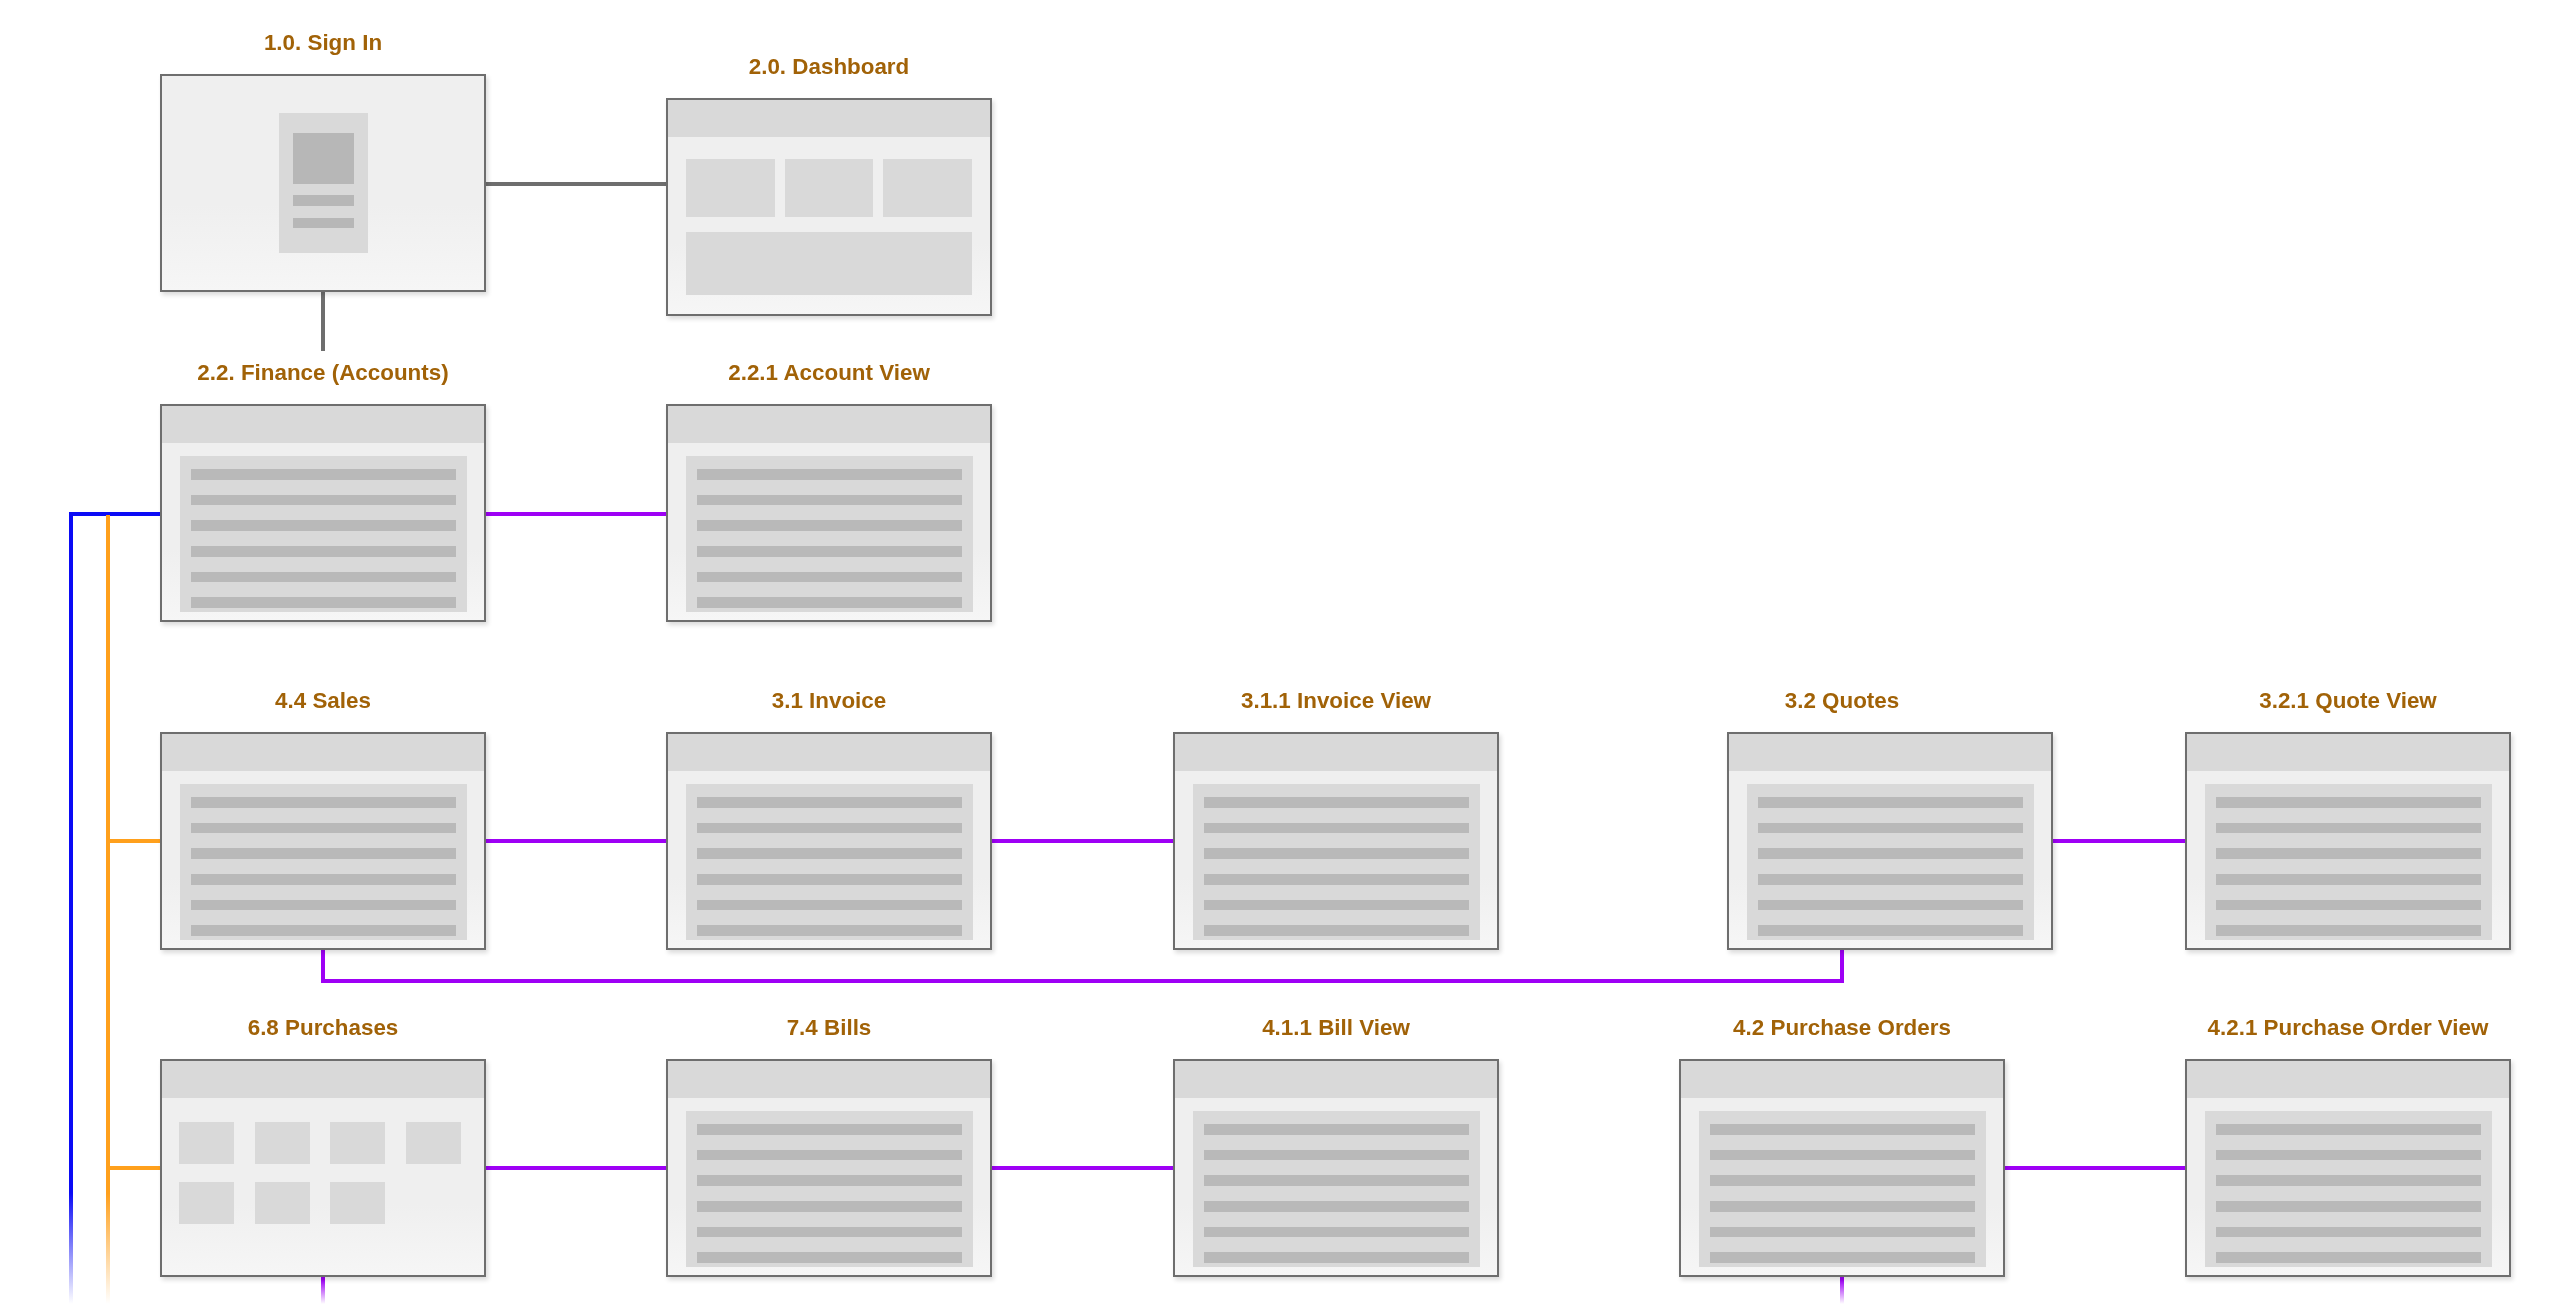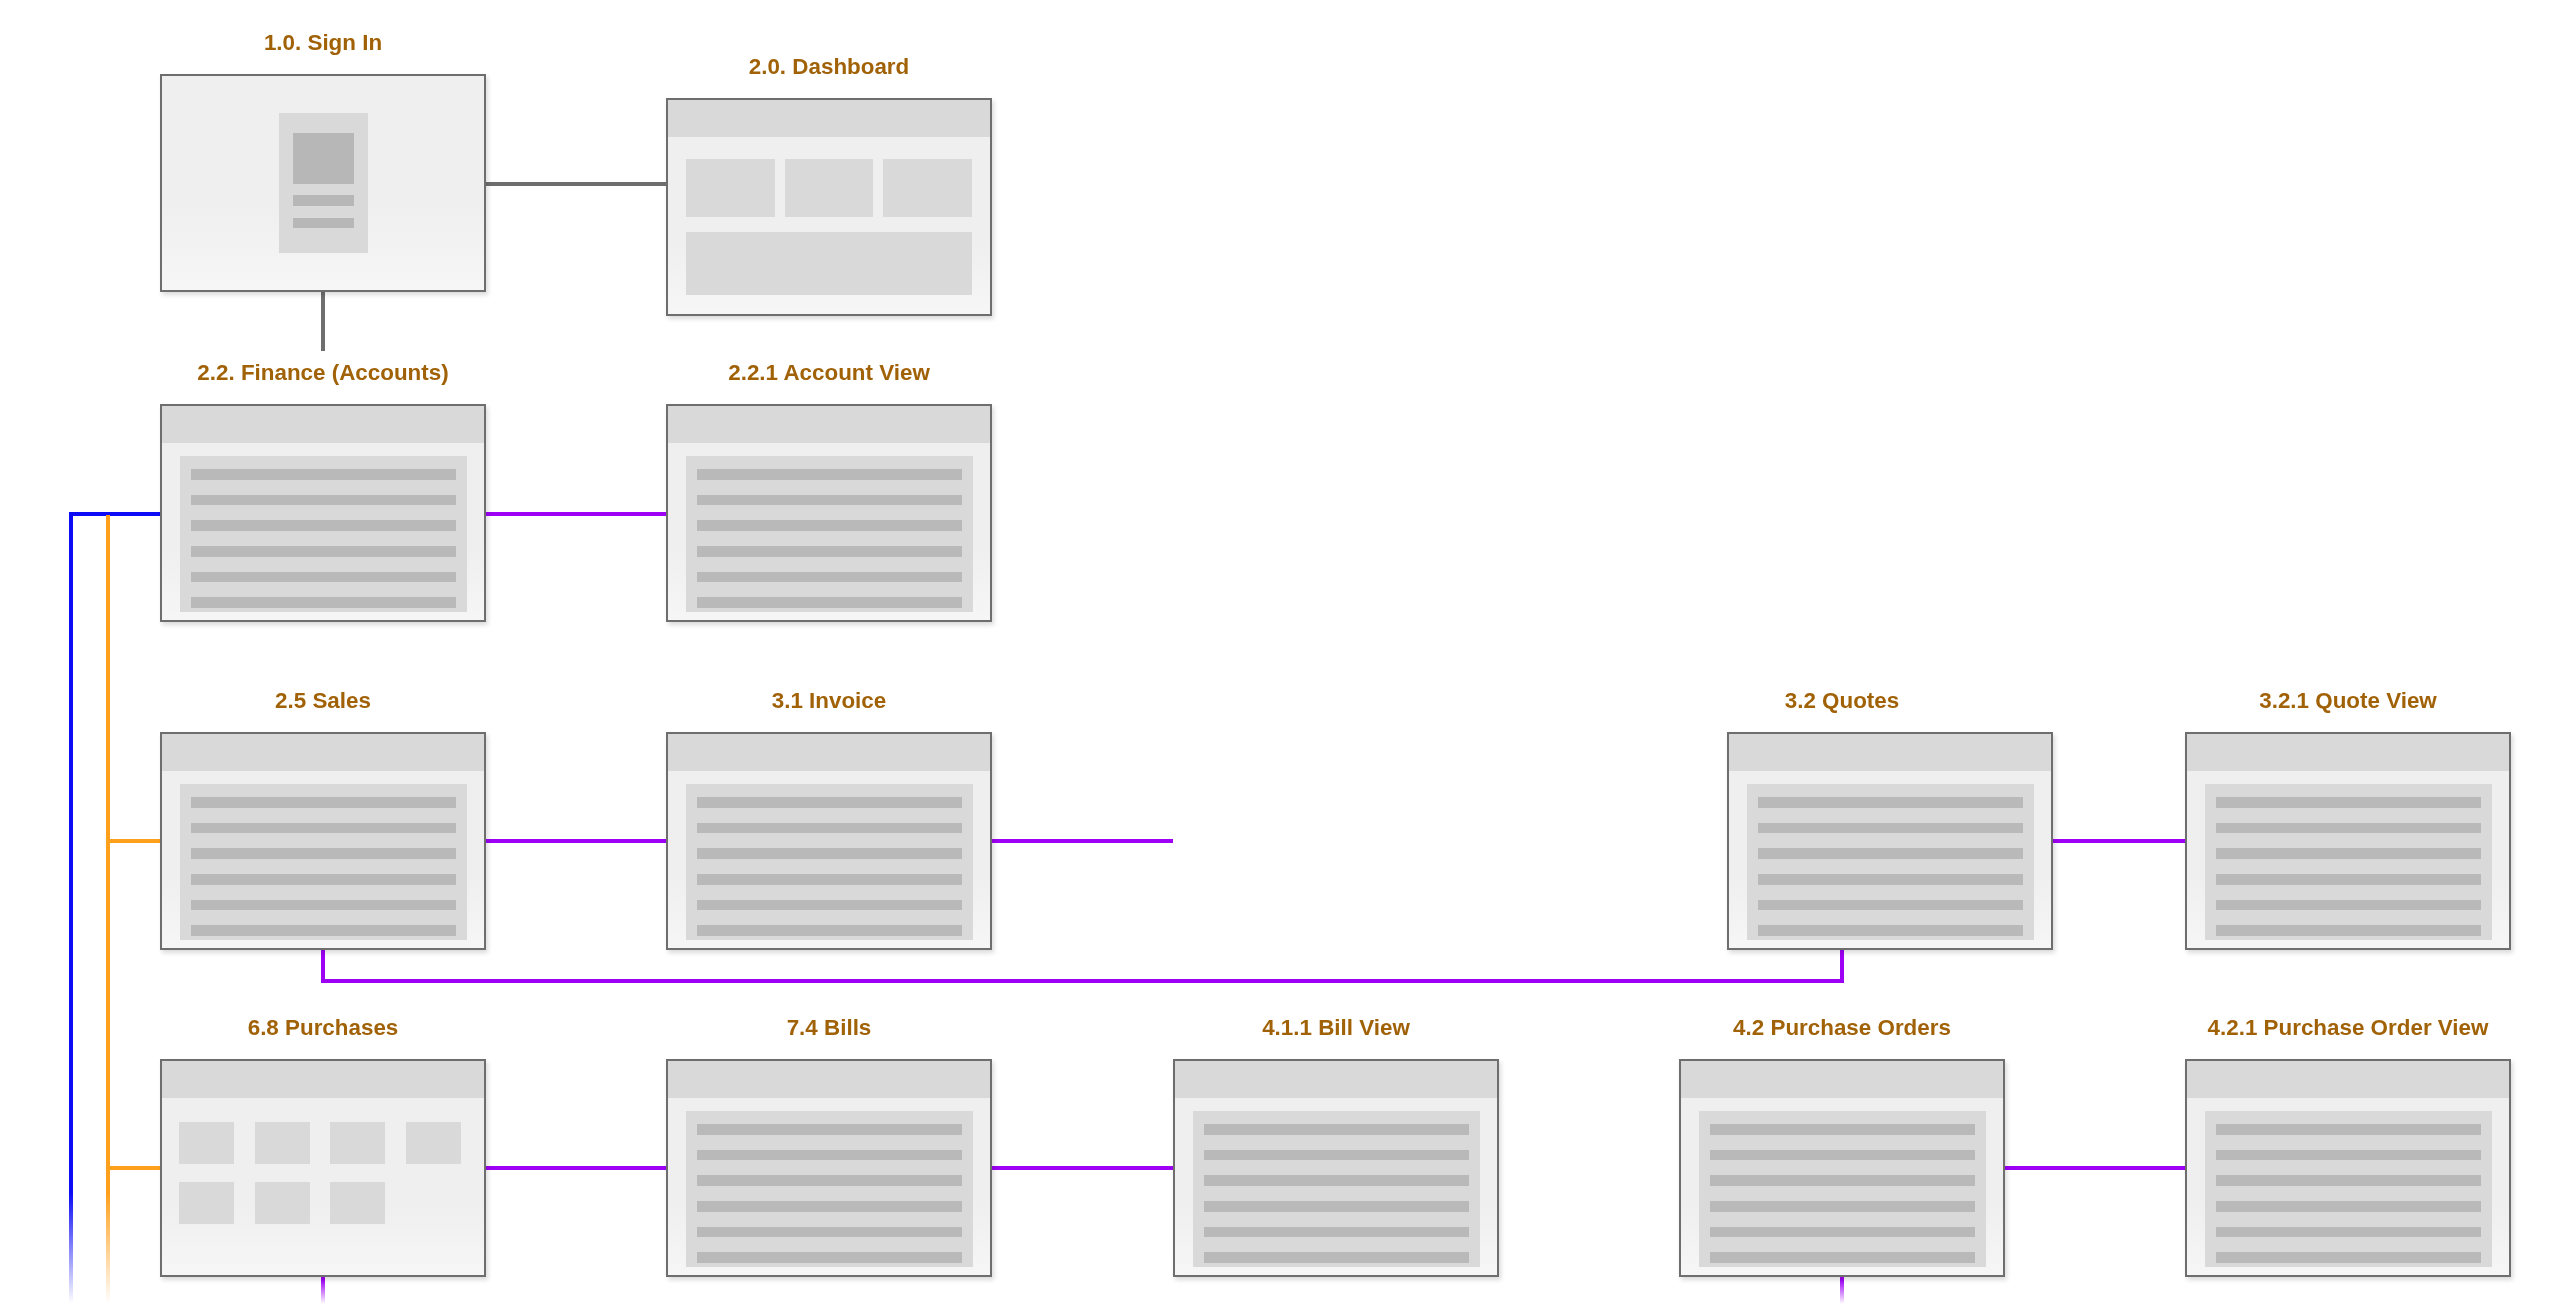--- a/index.html
+++ b/index.html
@@ -144,21 +144,21 @@
             <div class="list-row"></div>
             <div class="list-row"></div>
             <div class="list-row"></div>
             <div class="list-row"></div>
           </div>
         </div>
       </div>
   </div>
 
   <div class="node" style="left:160px;top:732px;">
-    <div class="node-title">2.5 Sales</div>
+    <div class="node-title">4.4 Sales</div>
     <div class="frame">
         <div class="frame-header"></div>
         <div class="frame-body body-list">
           <div class="list-panel">
             <div class="list-row"></div>
             <div class="list-row"></div>
             <div class="list-row"></div>
             <div class="list-row"></div>
             <div class="list-row"></div>
             <div class="list-row"></div>
@@ -177,20 +177,36 @@
             <div class="list-row"></div>
             <div class="list-row"></div>
             <div class="list-row"></div>
             <div class="list-row"></div>
             <div class="list-row"></div>
           </div>
         </div>
       </div>
   </div>
 
+  <div class="node" style="left:1173px;top:732px;">
+    <div class="node-title">3.1.1 Invoice View</div>
+    <div class="frame">
+        <div class="frame-header"></div>
+        <div class="frame-body body-list">
+          <div class="list-panel">
+            <div class="list-row"></div>
+            <div class="list-row"></div>
+            <div class="list-row"></div>
+            <div class="list-row"></div>
+            <div class="list-row"></div>
+            <div class="list-row"></div>
+          </div>
+        </div>
+      </div>
+  </div>
 
   <div class="node" style="left:1679px;top:732px;padding-left:48px;">
     <div class="node-title">3.2 Quotes</div>
     <div class="frame">
         <div class="frame-header"></div>
         <div class="frame-body body-list">
           <div class="list-panel">
             <div class="list-row"></div>
             <div class="list-row"></div>
             <div class="list-row"></div>

